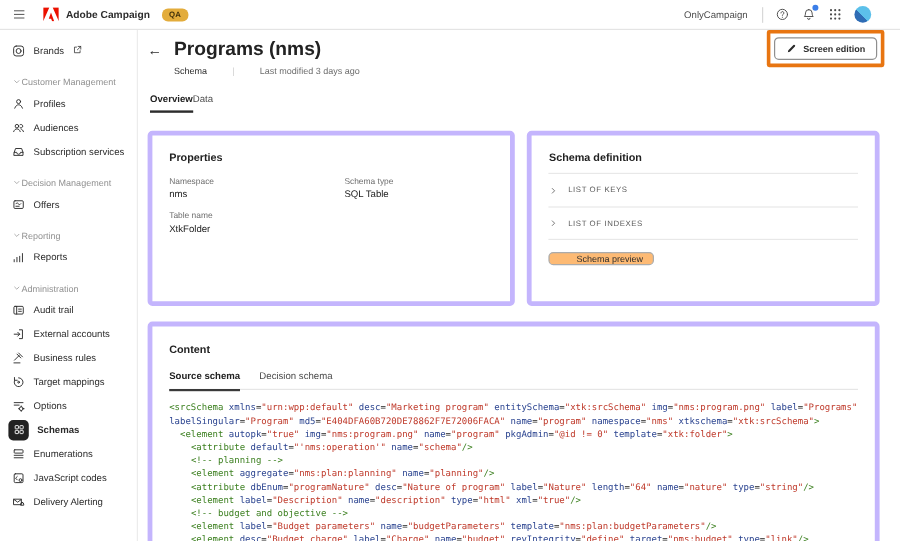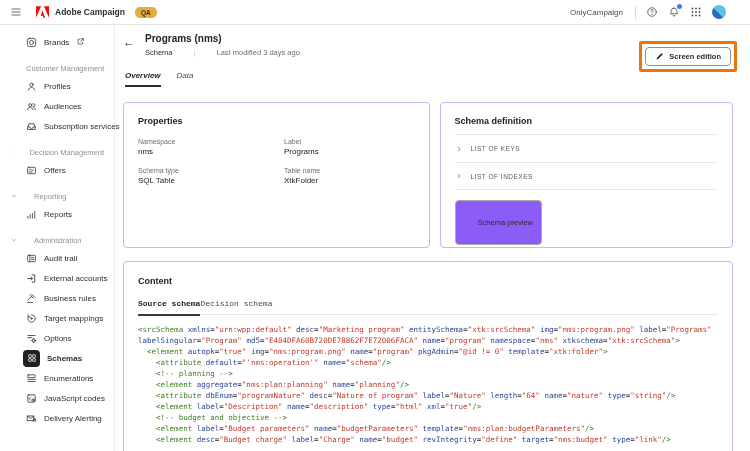--- a/index.html
+++ b/index.html
@@ -23,73 +23,73 @@
   .top-icon svg { width:12px; height:12px; stroke:#4b4b4b; fill:none;
     stroke-width:1.6; stroke-linecap:round; stroke-linejoin:round; }
   .notif-dot { position:absolute; top:-2px; right:-2px; width:5px; height:5px;
     border-radius:50%; background:var(--dot,#3B7EE8); }
   .avatar { width:14px; height:14px; border-radius:50%;
     background:linear-gradient(45deg,#2e6cb5 44%,#5cc0ea 44%); }
 
   
   .shell { display:flex; height:426px; }
   .sidebar { width:115px; border-right:1px solid #ececec; padding-top:7px; flex:0 0 auto; }
-  .sb-row { display:flex; align-items:center; gap:7px; height:20px; padding:0 26px;
+  .sb-row { display:flex; align-items:center; gap:7px; height:20px; padding:0 10px;
     font-size:8px; color:#2c2c2c; cursor:pointer; white-space:nowrap; }
-  .sb-section { display:flex; align-items:center; gap:16px; height:16px; margin-top:8px;
+  .sb-section { display:flex; align-items:center; gap:0; height:16px; margin-top:8px;
     padding:0 10px; font-size:7.5px; color:#919191; cursor:pointer; white-space:nowrap; }
   .sb-section svg { width:8px; height:8px; stroke:#9a9a9a; fill:none; stroke-width:2; }
   .sb-row.selected { font-weight:bold; }
   .chip { width:17px; height:17px; border-radius:4px; background:#222; display:flex;
     align-items:center; justify-content:center; margin-left:-3px; }
   .chip svg { width:10px; height:10px; stroke:#fff; fill:none; stroke-width:1.8; }
   .popout svg { width:9px; height:9px; }
 
   
   .main { flex:1; padding:8px 17px 0 8px; position:relative; overflow:hidden; }
   .page-header { display:flex; gap:10px; }
   .back-btn { font-size:12px; color:#2c2c2c; margin-top:3px; cursor:pointer; line-height:1; }
-  .page-title { font-size:10px; font-weight:bold; color:#222; }
+  .page-title { font-size:16px; font-weight:bold; color:#222; }
   .page-sub { display:flex; gap:21px; align-items:center; margin-top:4px; font-size:7.5px; }
   .page-sub .type { color:#2c2c2c; }
   .page-sub .sep { color:#cfcfcf; }
   .page-sub .mod { color:#6e6e6e; }
-  .annotate { position:absolute; right:13px; top:16px; border:3px solid var(--hl,#E87511);
+  .annotate { position:absolute; right:13px; top:0; border:3px solid var(--hl,#E87511);
     padding:3px; border-radius:2px; }
   .screen-edition { display:flex; align-items:center; gap:5px; background:#fff;
     border:1px solid #8f8f8f; border-radius:4px; padding:4px 9px; font-size:7.5px;
     font-weight:bold; color:#2c2c2c; cursor:pointer; white-space:nowrap; }
   .screen-edition svg { width:9px; height:9px; }
 
-  .page-tabs { display:flex; gap:16px; margin:14px 0 0 2px;font-style:italic; }
+  .page-tabs { display:flex; margin:14px 0 0 2px; }
   .ptab { font-size:8px; color:#4b4b4b; padding-bottom:5px; cursor:pointer; }
   .ptab.active { font-weight:bold; color:#222; border-bottom:2px solid #2c2c2c; }
 
   .cards-row { display:flex; gap:10px; margin-top:15px; }
-  .card { border:1px solid #c4b5fd; border-radius:4px; background:#fff; }
+  .card { border:4px solid #c4b5fd; border-radius:4px; background:#fff; }
   .card-title { font-size:9px; font-weight:bold; color:#222; }
   .props-card { flex:1.05; height:146px; padding:13px 14px; }
   .props-grid { display:grid; grid-template-columns:146px 1fr; row-gap:11px; margin-top:12px; }
   .prop-label { font-size:7px; color:#6e6e6e; margin-bottom:2px; }
   .prop-value { font-size:8px; color:#222; }
 
   .schema-card { flex:1; height:146px; padding:13px 14px; }
   .accordion { margin-top:8px; }
   .acc-row { display:flex; align-items:center; gap:8px; height:28px;
     border-top:1px solid #e8e8e8; cursor:pointer; }
   .acc-row:last-of-type { border-bottom:1px solid #e8e8e8; }
   .acc-row svg { width:8px; height:8px; stroke:#555; fill:none; stroke-width:2; }
   .acc-label { font-size:6.5px; letter-spacing:.5px; color:#5a5a5a; }
   .schema-preview { display:flex; align-items:center; gap:5px; margin-top:10px;
-    background:#8b5cf6; border:1px solid #ababab; border-radius:4px; padding:17px 8px;
+    background:#fdba74; border:1px solid #ababab; border-radius:4px; padding:0 8px;
     font-size:7.5px; color:#2c2c2c; cursor:pointer; width:max-content; }
   .schema-preview svg { width:9px; height:9px; }
 
   .content-card { margin-top:13px; min-height:240px; padding:14px 14px 0; }
-  .content-tabs { display:flex; margin-top:13px; border-bottom:1px solid #e6e6e6;font-family:Liberation Mono, monospace; }
+  .content-tabs { display:flex; gap:16px; margin-top:13px; border-bottom:1px solid #e6e6e6; }
   .ctab { font-size:8px; color:#4b4b4b; padding-bottom:6px; cursor:pointer; }
   .ctab.active { font-weight:bold; color:#222; box-shadow:0 2px 0 #3a3a3a; }
 
   .code { margin-top:9px; font-family:"DejaVu Sans Mono","Liberation Mono",monospace;
     font-size:7.5px; line-height:11px; color:#202020; }
   .cl { white-space:pre; }
   .tk-t { color:var(--ctag,#3D8021); }
   .tk-a { color:var(--cattr,#2B4490); }
   .tk-s { color:var(--cstr,#BF3A2B); }
   .tk-c { color:var(--ctag,#3D8021); }
@@ -409,24 +409,20 @@
     </div>
 
     <div class="cards-row">
 
       <section class="card props-card">
         <div class="card-title">Properties</div>
         <div class="props-grid">
           <div>
             <div class="prop-label">Namespace</div>
             <div class="prop-value">nms</div>
-          </div>
-          <div>
-            <div class="prop-label">Label</div>
-            <div class="prop-value">Programs</div>
           </div>
           <div>
             <div class="prop-label">Schema type</div>
             <div class="prop-value">SQL Table</div>
           </div>
           <div>
             <div class="prop-label">Table name</div>
             <div class="prop-value">XtkFolder</div>
           </div>
         </div>

